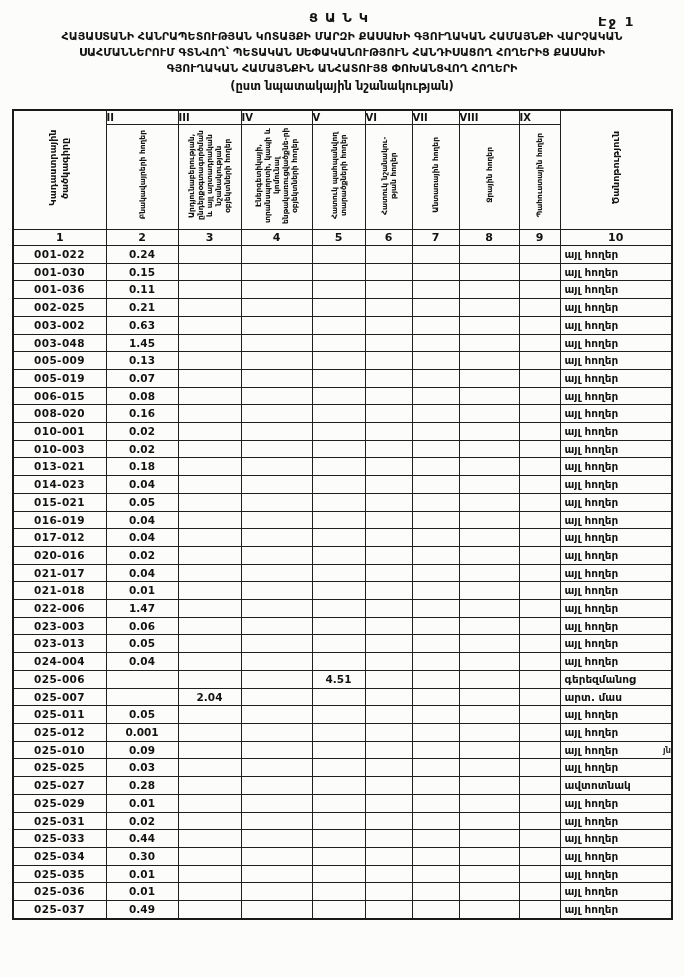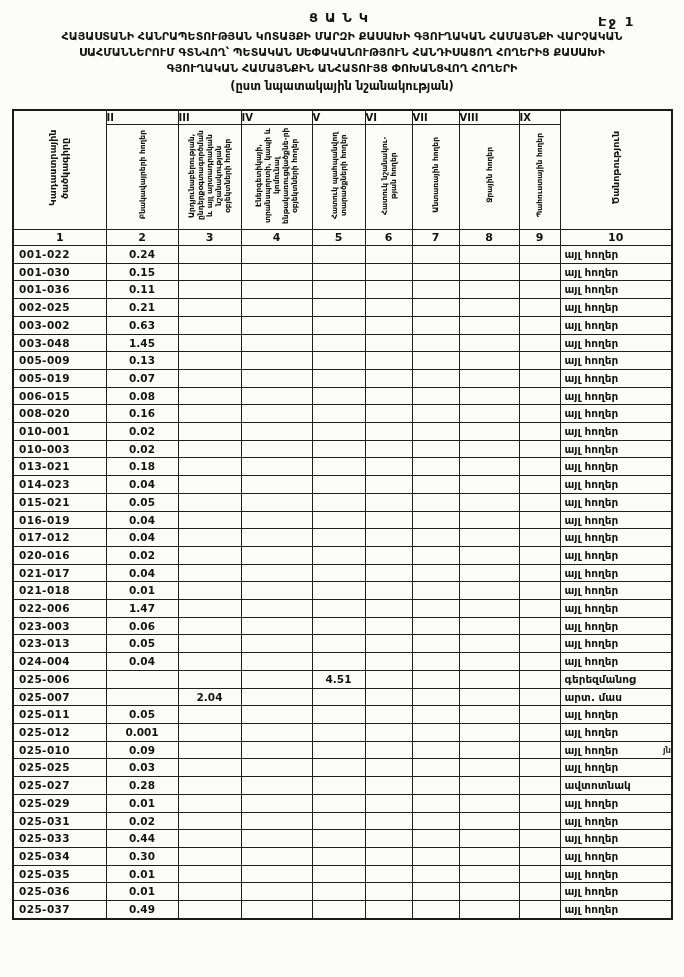--- a/index.html
+++ b/index.html
@@ -46,21 +46,21 @@
     display:inline-block;
     writing-mode:vertical-rl;
     transform:rotate(180deg);
     font-size:7.5px;line-height:1.2;
     max-height:97px;
     font-weight:bold;text-align:center;
   }
   .vtext.big{font-size:9.5px;max-height:86px;line-height:1.3;}
   tr.num-row td{height:15px;font-size:11px;text-align:center;line-height:15px;}
   tbody td{height:16.7px;line-height:16.7px;font-size:10.5px;white-space:nowrap;}
-  tbody td.code{text-align:left;padding-left:5px;letter-spacing:0.4px;}
+  tbody td.code{text-align:left;padding-left:20px;letter-spacing:0.4px;}
   tbody td.val{text-align:center;}
   tbody td.note{text-align:left;padding-left:4px;margin-left:29px;}
   .stray{
     position:absolute;left:663px;top:735px;
     font-size:8.5px;font-weight:bold;color:#333;
   }
 </style>
 </head>
 <body>
 

